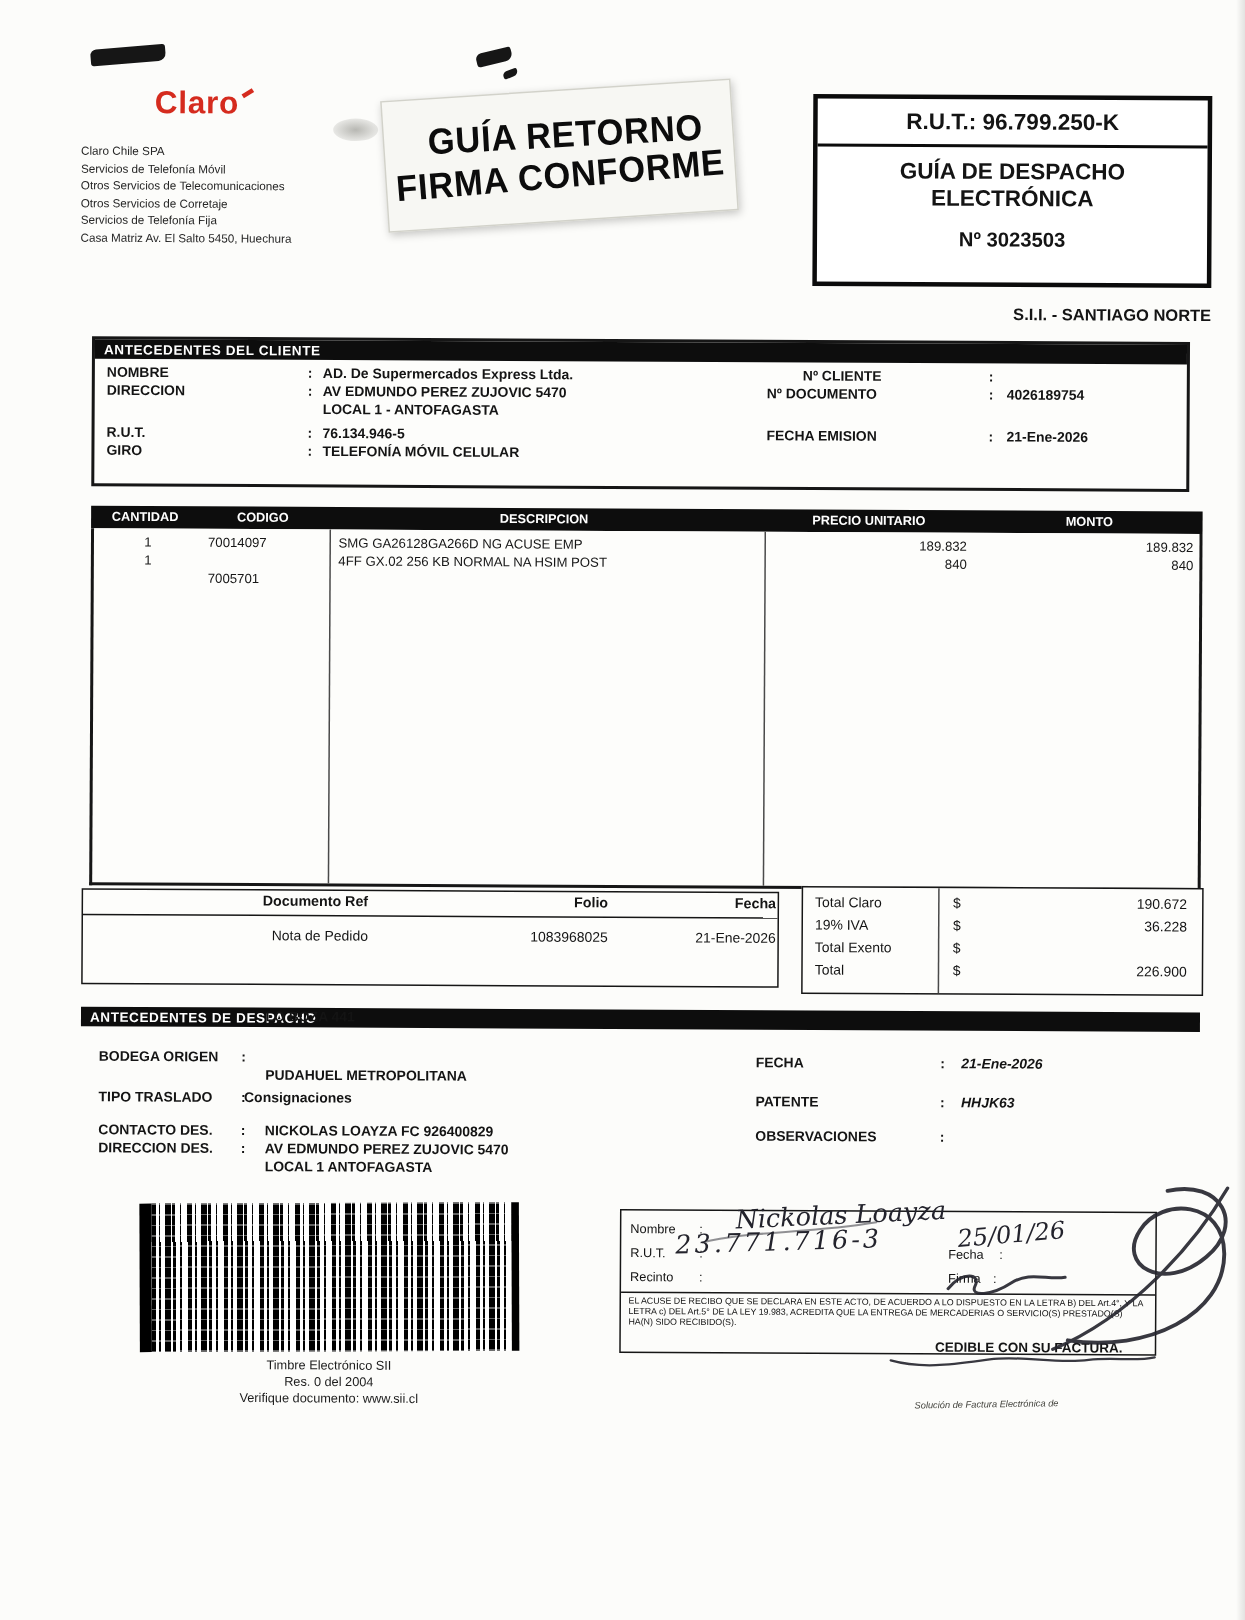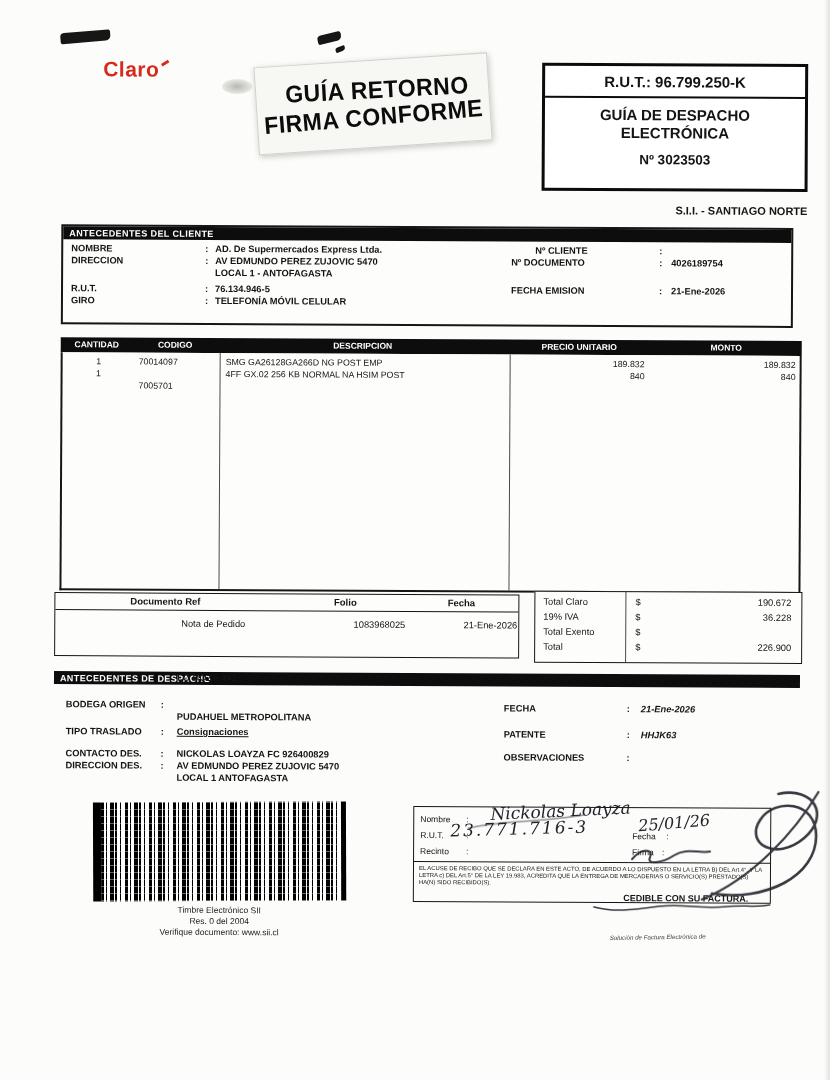--- a/index.html
+++ b/index.html
@@ -46,21 +46,21 @@
 
   
   .itemshead{position:absolute;left:60px;top:339px;width:741px;height:15px;background:#0d0d0d;}
   .itemshead span{position:absolute;top:0;height:15px;line-height:15px;color:#fff;font-size:8.5px;font-weight:bold;text-align:center;}
   .itemsbody{position:absolute;left:60px;top:354px;width:741px;height:238px;border:2px solid #161616;border-top:none;box-sizing:border-box;background:#fdfdfb;}
   .vline{position:absolute;top:0;bottom:0;width:1px;background:#4a4a4a;}
 
   
   .refbox{position:absolute;left:55px;top:594px;width:465px;height:64px;border:1.5px solid #161616;box-sizing:border-box;background:#fdfdfb;}
   .refbox .hdr{position:absolute;left:0;top:0;width:100%;height:17px;border-bottom:1.5px solid #161616;box-sizing:border-box;}
-  .refbox .hdr span{position:absolute;top:2px;font-size:9.5px;font-weight:bold;text-align:center;}
+  .refbox .hdr span{position:absolute;top:2px;font-size:9.5px;font-weight:bold;text-align:right;}
   .refbox .row span{position:absolute;top:25px;font-size:9.3px;text-align:right;}
   .totbox{position:absolute;left:535px;top:590px;width:268px;height:72px;border:1.5px solid #161616;box-sizing:border-box;background:#fdfdfb;}
   .totbox .vl{left:90px;}
   .totbox .lab{position:absolute;left:8px;font-size:9.3px;white-space:nowrap;}
   .totbox .cur{position:absolute;left:100px;font-size:9.3px;}
   .totbox .amt{position:absolute;left:150px;width:106px;text-align:right;font-size:9.3px;}
 
   
   .barcode{position:absolute;left:95px;top:803px;width:253px;height:99px;transform:rotate(-.5deg);
     border-left:8px solid #000;border-right:5px solid #000;box-sizing:border-box;
@@ -87,20 +87,28 @@
 <div class="page">
  <div class="doc">
 
   <div class="smudge" style="left:58px;top:33px;width:50px;height:11px;transform:rotate(-5deg);"></div>
   <div class="smudge" style="left:315px;top:34px;width:24px;height:9px;transform:rotate(-14deg);"></div>
   <div class="smudge" style="left:333px;top:47px;width:10px;height:5px;transform:rotate(-22deg);"></div>
   <div class="smudge light" style="left:220px;top:80px;width:30px;height:15px;"></div>
 
   <div class="logo"><span>Claro</span><span class="accent"></span></div>
 
+  <div class="company">
+    <div>Claro Chile SPA</div>
+    <div>Servicios de Telefonía Móvil</div>
+    <div>Otros Servicios de Telecomunicaciones</div>
+    <div>Otros Servicios de Corretaje</div>
+    <div>Servicios de Telefonía Fija</div>
+    <div>Casa Matriz Av. El Salto 5450, Huechura</div>
+  </div>
 
   <div class="stamp">
     <div class="st1">GUÍA RETORNO</div>
     <div class="st2">FIRMA CONFORME</div>
   </div>
 
   <div class="docbox">
     <div class="rutrow">R.U.T.: 96.799.250-K</div>
     <div class="dtitle first">GUÍA DE DESPACHO</div>
     <div class="dtitle">ELECTRÓNICA</div>
@@ -140,21 +148,21 @@
     <span style="left:72px;width:85px;">CODIGO</span>
     <span style="left:157px;width:290px;">DESCRIPCION</span>
     <span style="left:447px;width:143px;">PRECIO UNITARIO</span>
     <span style="left:590px;width:151px;">MONTO</span>
   </div>
   <div class="itemsbody">
     <div class="vline" style="left:157px;"></div>
     <div class="vline" style="left:447px;"></div>
     <span class="fn" style="left:0;top:4px;width:72px;text-align:center;">1</span>
     <span class="fn" style="left:76px;top:4px;">70014097</span>
-    <span class="fn" style="left:163px;top:4px;">SMG GA26128GA266D NG POST EMP</span>
+    <span class="fn" style="left:163px;top:4px;">SMG GA26128GA266D NG ACUSE EMP</span>
     <span class="fn" style="left:450px;top:4px;width:132px;text-align:right;">189.832</span>
     <span class="fn" style="left:590px;top:4px;width:143px;text-align:right;">189.832</span>
     <span class="fn" style="left:0;top:16px;width:72px;text-align:center;">1</span>
     <span class="fn" style="left:76px;top:16px;margin-top:12px;">7005701</span>
     <span class="fn" style="left:163px;top:16px;">4FF GX.02 256 KB NORMAL NA HSIM POST</span>
     <span class="fn" style="left:450px;top:16px;width:132px;text-align:right;">840</span>
     <span class="fn" style="left:590px;top:16px;width:143px;text-align:right;">840</span>
   </div>
 
   <div class="refbox">
@@ -187,21 +195,21 @@
   </div>
 
   <div class="secbar" style="left:55px;top:673px;width:746px;height:13px;">ANTECEDENTES DE DESPACHO</div>
 
   <span class="f" style="left:67px;top:701px;">BODEGA ORIGEN</span>
   <span class="f c" style="left:162px;top:701px;"></span>
   <span class="f" style="left:178px;top:674px;">LO BOZA 441</span>
   <span class="f" style="left:178px;top:713px;">PUDAHUEL   METROPOLITANA</span>
   <span class="f" style="left:67px;top:728px;">TIPO TRASLADO</span>
   <span class="f c" style="left:162px;top:728px;"></span>
-  <span class="f" style="left:178px;top:728px;text-decoration:underline;">Consignaciones</span>
+  <span class="f" style="left:164px;top:728px;">Consignaciones</span>
   <span class="f" style="left:505px;top:703px;">FECHA</span>
   <span class="f c" style="left:628px;top:703px;"></span>
   <span class="f fi" style="left:642px;top:703px;">21-Ene-2026</span>
   <span class="f" style="left:505px;top:729px;">PATENTE</span>
   <span class="f c" style="left:628px;top:729px;"></span>
   <span class="f fi" style="left:642px;top:729px;">HHJK63</span>
   <span class="f" style="left:67px;top:750px;">CONTACTO DES.</span>
   <span class="f c" style="left:162px;top:750px;"></span>
   <span class="f" style="left:178px;top:750px;">NICKOLAS LOAYZA FC 926400829</span>
   <span class="f" style="left:67px;top:762px;">DIRECCION DES.</span>

